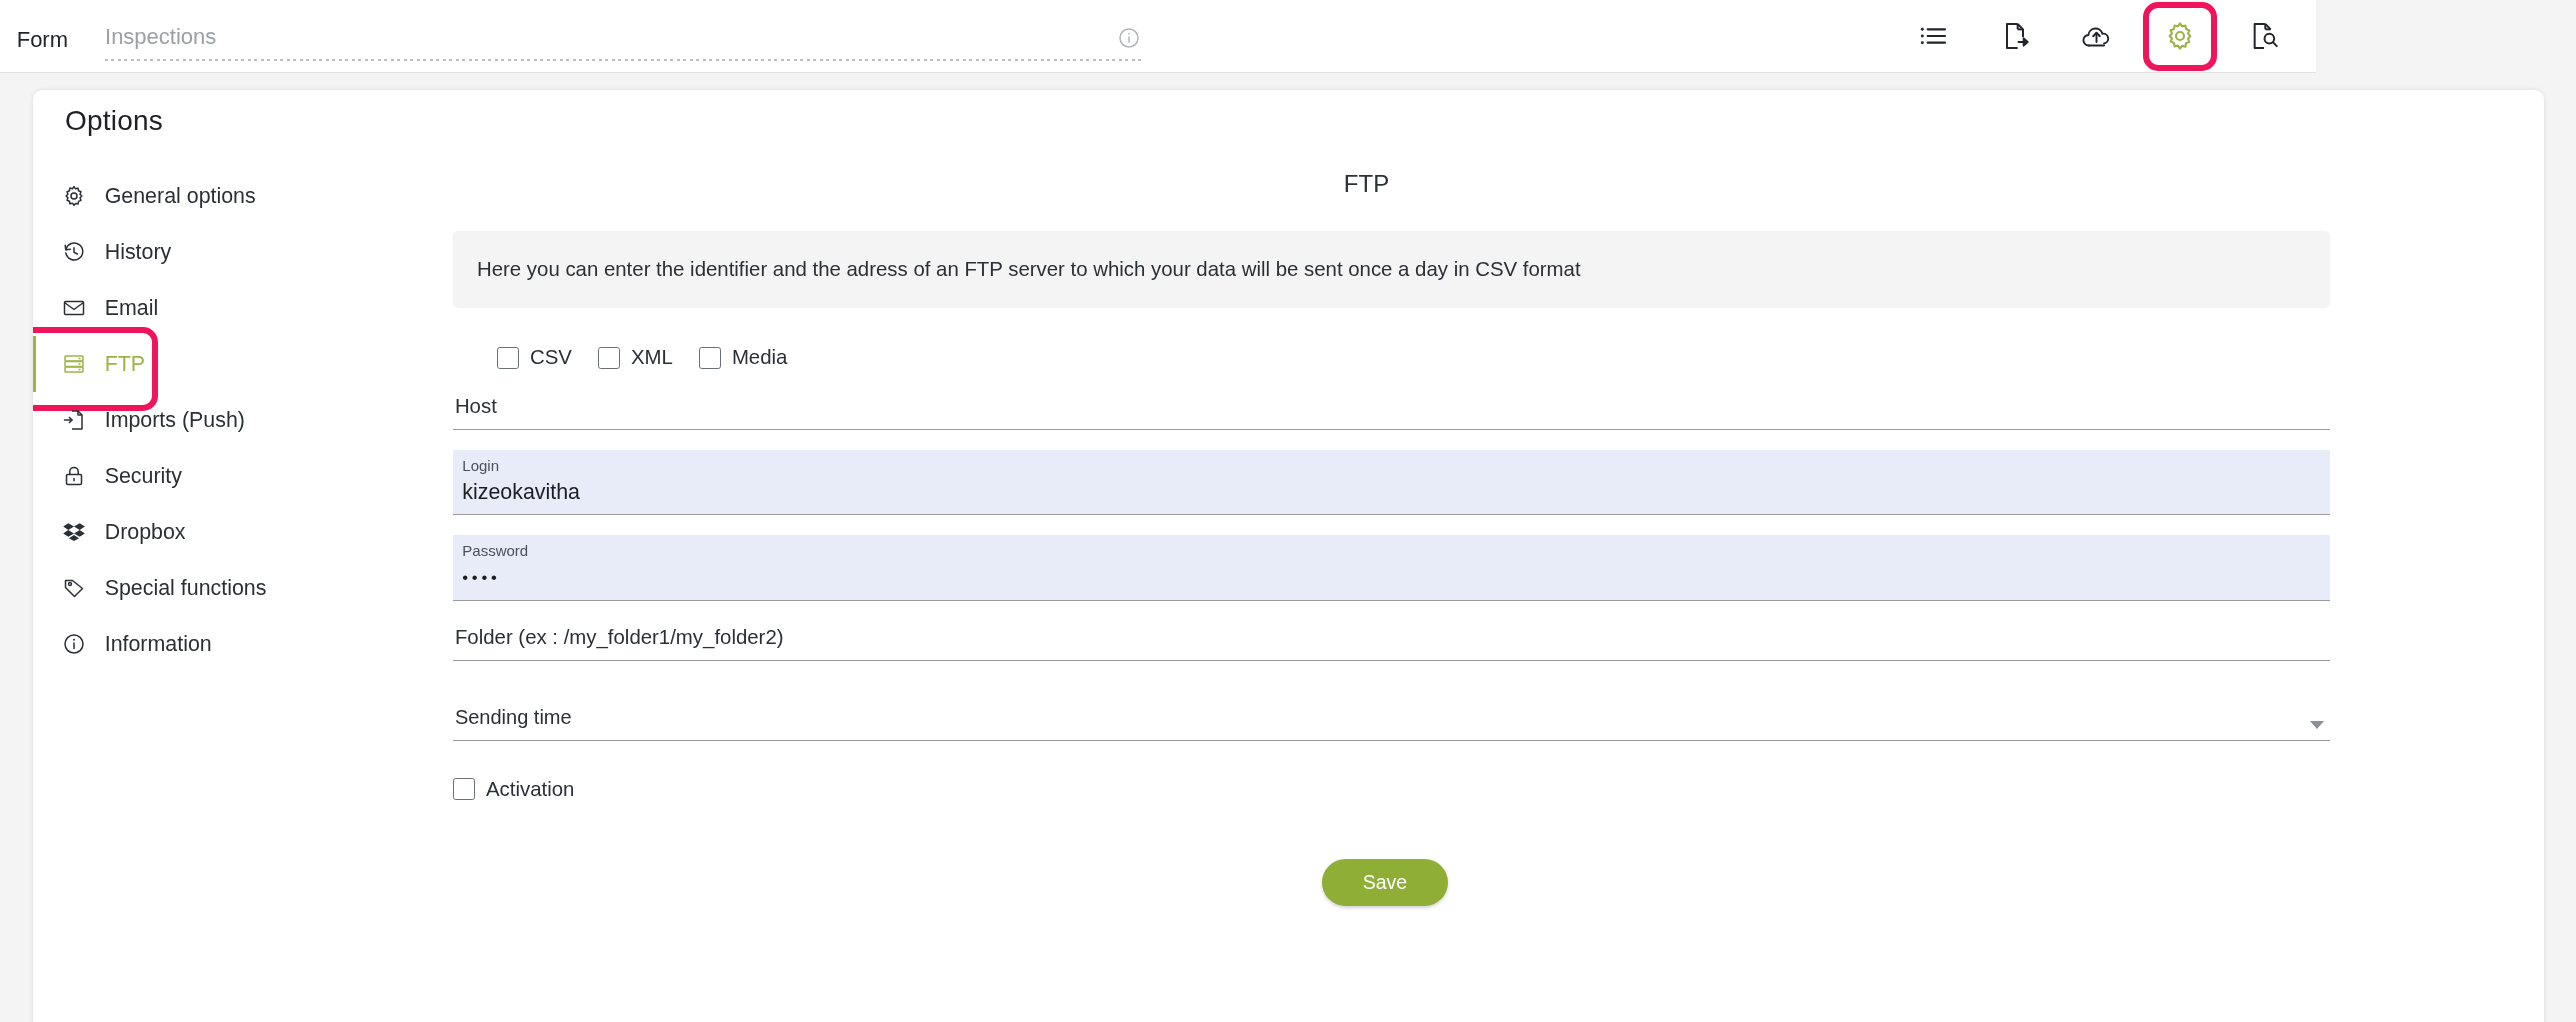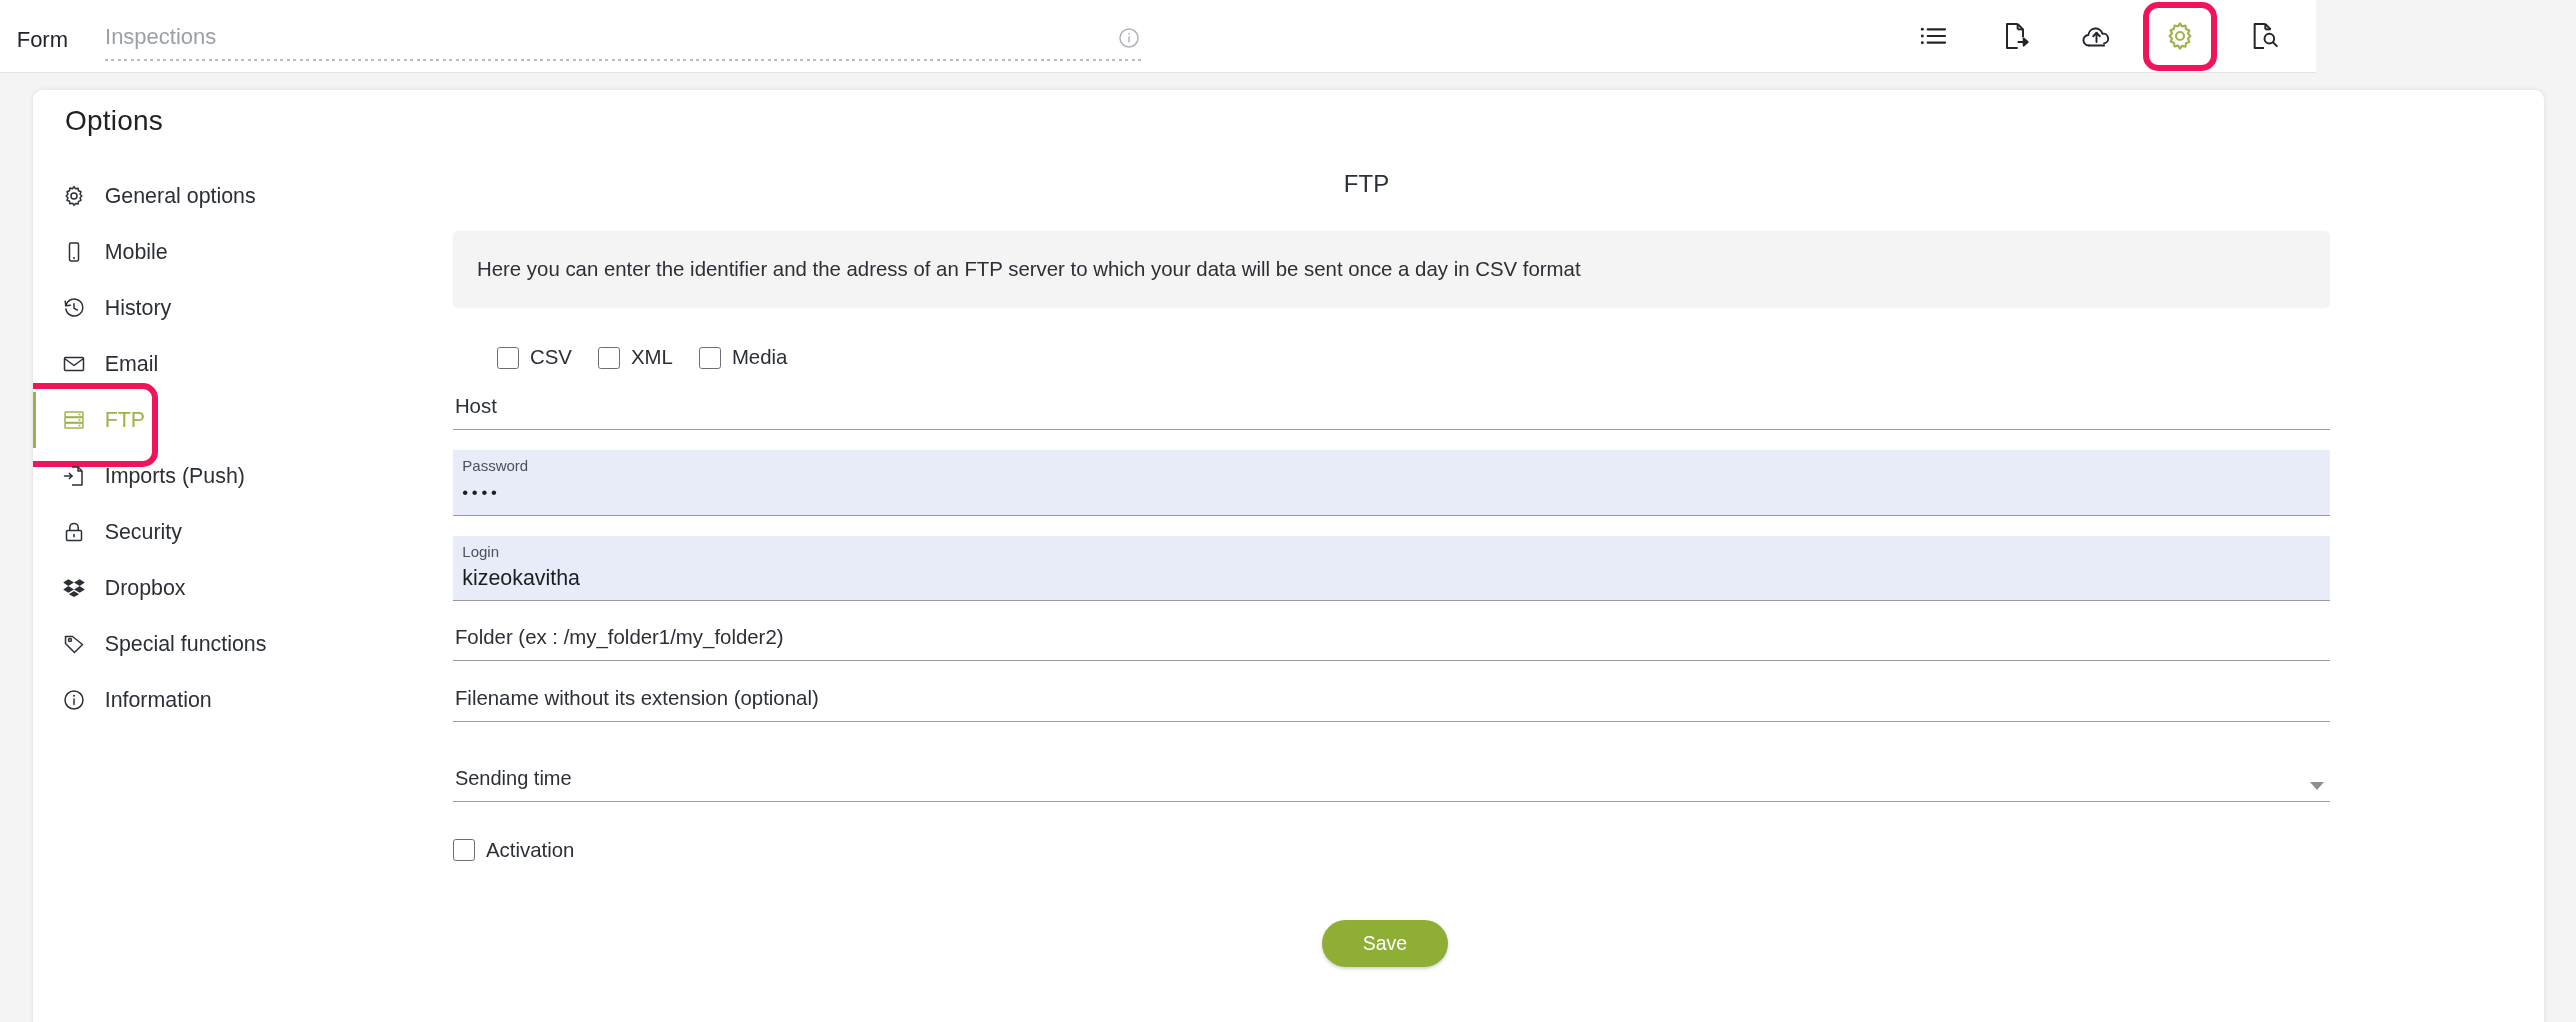--- a/index.html
+++ b/index.html
@@ -385,29 +385,20 @@
       <div class="side-item">
         <span class="s-icon">
           <svg width="24" height="24" viewBox="0 0 24 24" fill="none" stroke="#2b2f36" stroke-width="1.5" stroke-linejoin="round">
             <circle cx="12" cy="12" r="3"></circle>
             <path d="M12 2.6l1.5 2.2 2.6-.6.4 2.6 2.5 1-1 2.4 1.8 1.9-1.8 1.9 1 2.4-2.5 1-.4 2.6-2.6-.6L12 21.4l-1.5-2.2-2.6.6-.4-2.6-2.5-1 1-2.4L4.2 12l1.8-1.9-1-2.4 2.5-1 .4-2.6 2.6.6z"></path>
           </svg>
         </span>
         <span class="s-label">General options</span>
       </div>
 
-      <div class="side-item">
-        <span class="s-icon">
-          <svg width="24" height="24" viewBox="0 0 24 24" fill="none" stroke="#2b2f36" stroke-width="1.5" stroke-linejoin="round">
-            <rect x="7.5" y="3" width="9" height="18" rx="1.4"></rect>
-            <line x1="11" y1="18" x2="13" y2="18"></line>
-          </svg>
-        </span>
-        <span class="s-label">Mobile</span>
-      </div>
 
       <div class="side-item">
         <span class="s-icon">
           <svg width="24" height="24" viewBox="0 0 24 24" fill="none" stroke="#2b2f36" stroke-width="1.5" stroke-linecap="round" stroke-linejoin="round">
             <path d="M4 9.5A8.5 8.5 0 1 1 3.9 13"></path>
             <polyline points="3.2,5.2 3.8,9.8 8.4,9.2"></polyline>
             <polyline points="12,7.8 12,12.3 15.4,14"></polyline>
           </svg>
         </span>
         <span class="s-label">History</span>
@@ -517,36 +508,33 @@
           <span class="cb-box"></span>
           <span class="cb-label">Media</span>
         </div>
       </div>
 
       <div class="field field-plain">
         <span class="f-label">Host</span>
       </div>
 
       <div class="field field-filled">
+        <span class="f-small-label">Login</span>
+        <span class="f-value">kizeokavitha</span>
+      </div>
+
+      <div class="field field-filled">
         <span class="f-small-label">Password</span>
         <span class="f-value dots">••••</span>
       </div>
 
-      <div class="field field-filled">
-        <span class="f-small-label">Login</span>
-        <span class="f-value">kizeokavitha</span>
-      </div>
-
       <div class="field field-plain">
         <span class="f-label">Folder (ex : /my_folder1/my_folder2)</span>
       </div>
 
-      <div class="field field-plain">
-        <span class="f-label">Filename without its extension (optional)</span>
-      </div>
 
       <div class="field field-select">
         <span class="f-label">Sending time</span>
         <span class="caret"></span>
       </div>
 
       <div class="activation-row">
         <span class="cb-box"></span>
         <span class="cb-label">Activation</span>
       </div>

